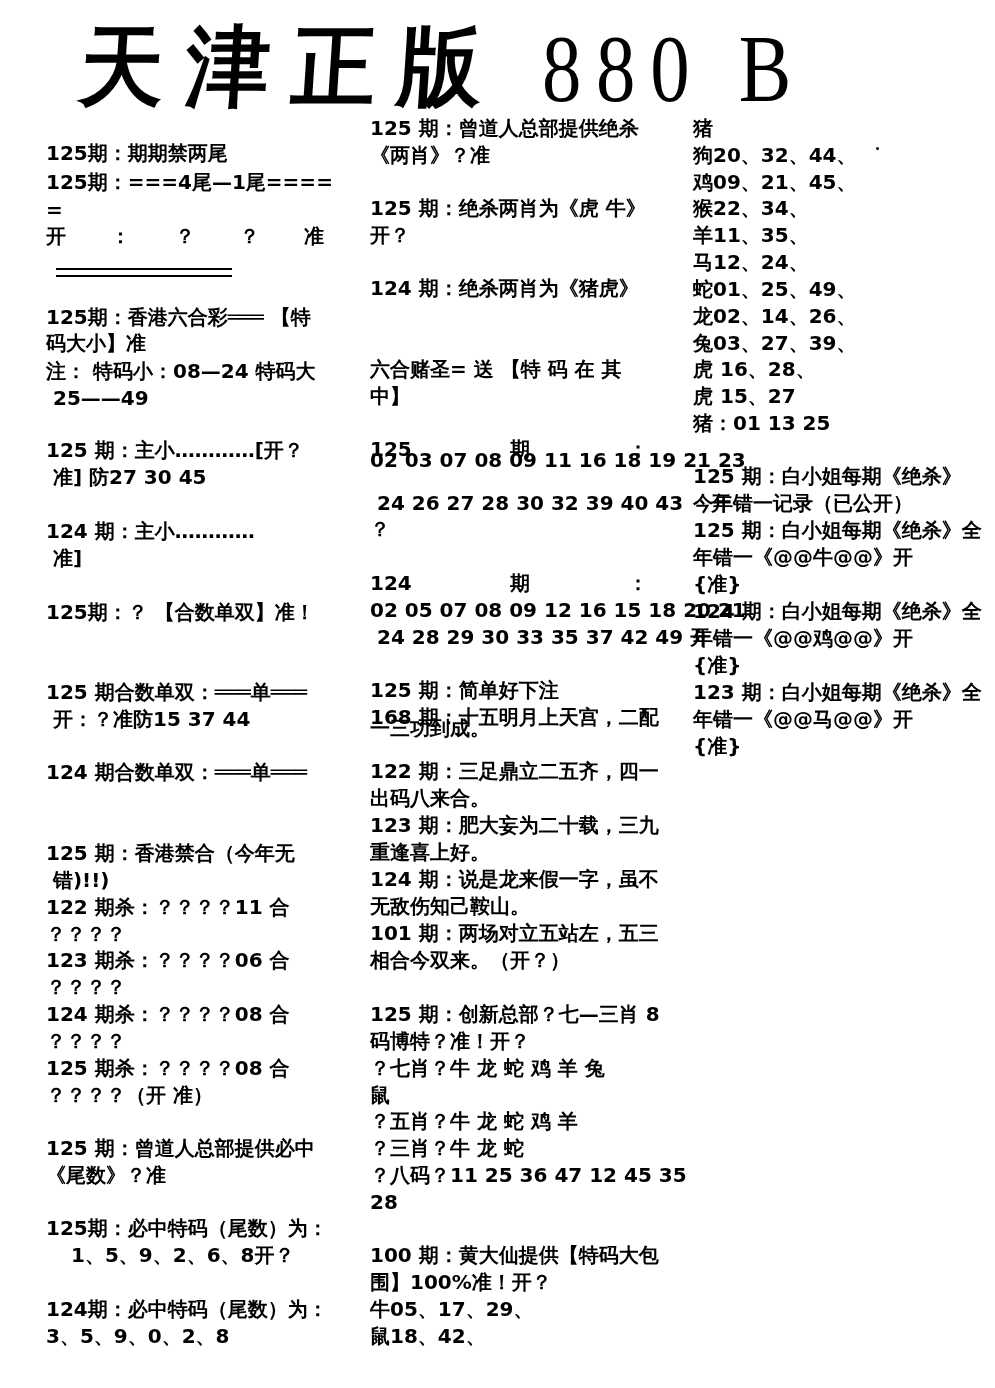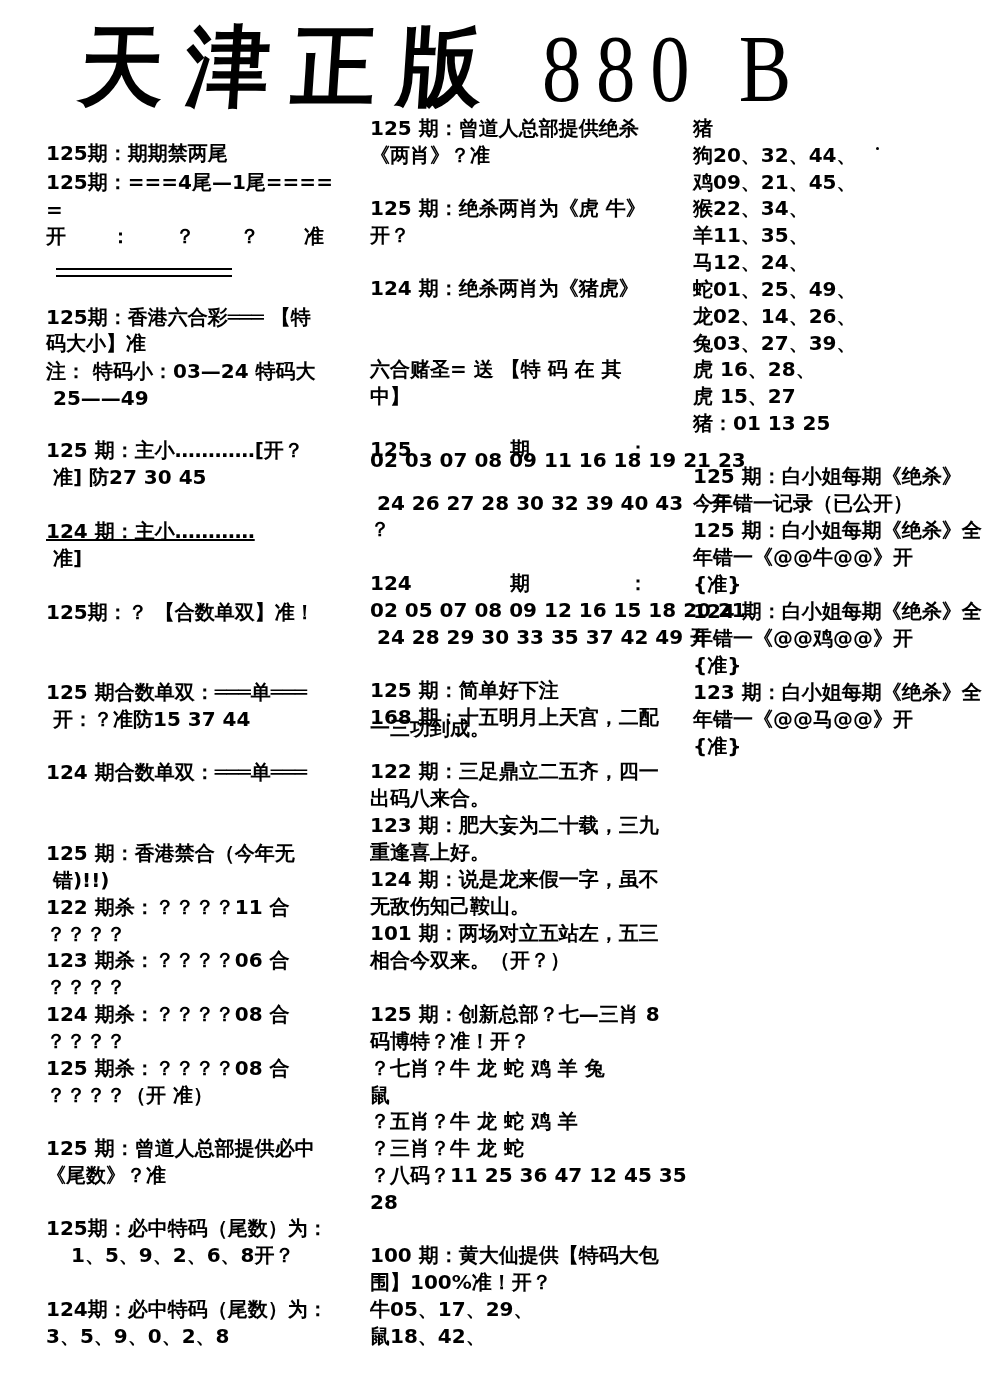--- a/index.html
+++ b/index.html
@@ -24,25 +24,25 @@
   <span class="title-num">880 B</span>
 </div>
 
 <div class="col left" id="col-left">
     <div class="line" style="top: 140px;">125期：期期禁两尾</div>
     <div class="line" style="top: 169px;">125期：===4尾—1尾====</div>
     <div class="line" style="top: 197px;">=</div>
     <div class="line just" style="top: 223px;"><span>开</span><span>：</span><span>？</span><span>？</span><span>准</span></div>
     <div class="line" style="top: 304px;">125期：香港六合彩═══ 【特</div>
     <div class="line" style="top: 330px;">码大小】准</div>
-    <div class="line" style="top: 358px;">注： 特码小：03—24 特码大</div>
+    <div class="line" style="top: 358px;">注： 特码小：08—24 特码大</div>
     <div class="line" style="top: 385px;"> 25——49</div>
     <div class="line" style="top: 437px;">125 期：主小…………[开？</div>
     <div class="line" style="top: 464px;"> 准] 防27 30 45</div>
-    <div class="line" style="top: 518px; text-decoration: underline;">124 期：主小…………</div>
+    <div class="line" style="top: 518px;">124 期：主小…………</div>
     <div class="line" style="top: 545px;"> 准]</div>
     <div class="line" style="top: 599px;">125期：？ 【合数单双】准！</div>
     <div class="line" style="top: 679px;">125 期合数单双：═══单═══</div>
     <div class="line" style="top: 706px;"> 开：？准防15 37 44</div>
     <div class="line" style="top: 759px; text-align: right;">124 期合数单双：═══单═══</div>
     <div class="line" style="top: 840px;">125 期：香港禁合（今年无</div>
     <div class="line" style="top: 867px;"> 错)!!)</div>
     <div class="line" style="top: 894px;">122 期杀：？？？？11 合</div>
     <div class="line" style="top: 921px;">？？？？</div>
     <div class="line" style="top: 947px;">123 期杀：？？？？06 合</div>

